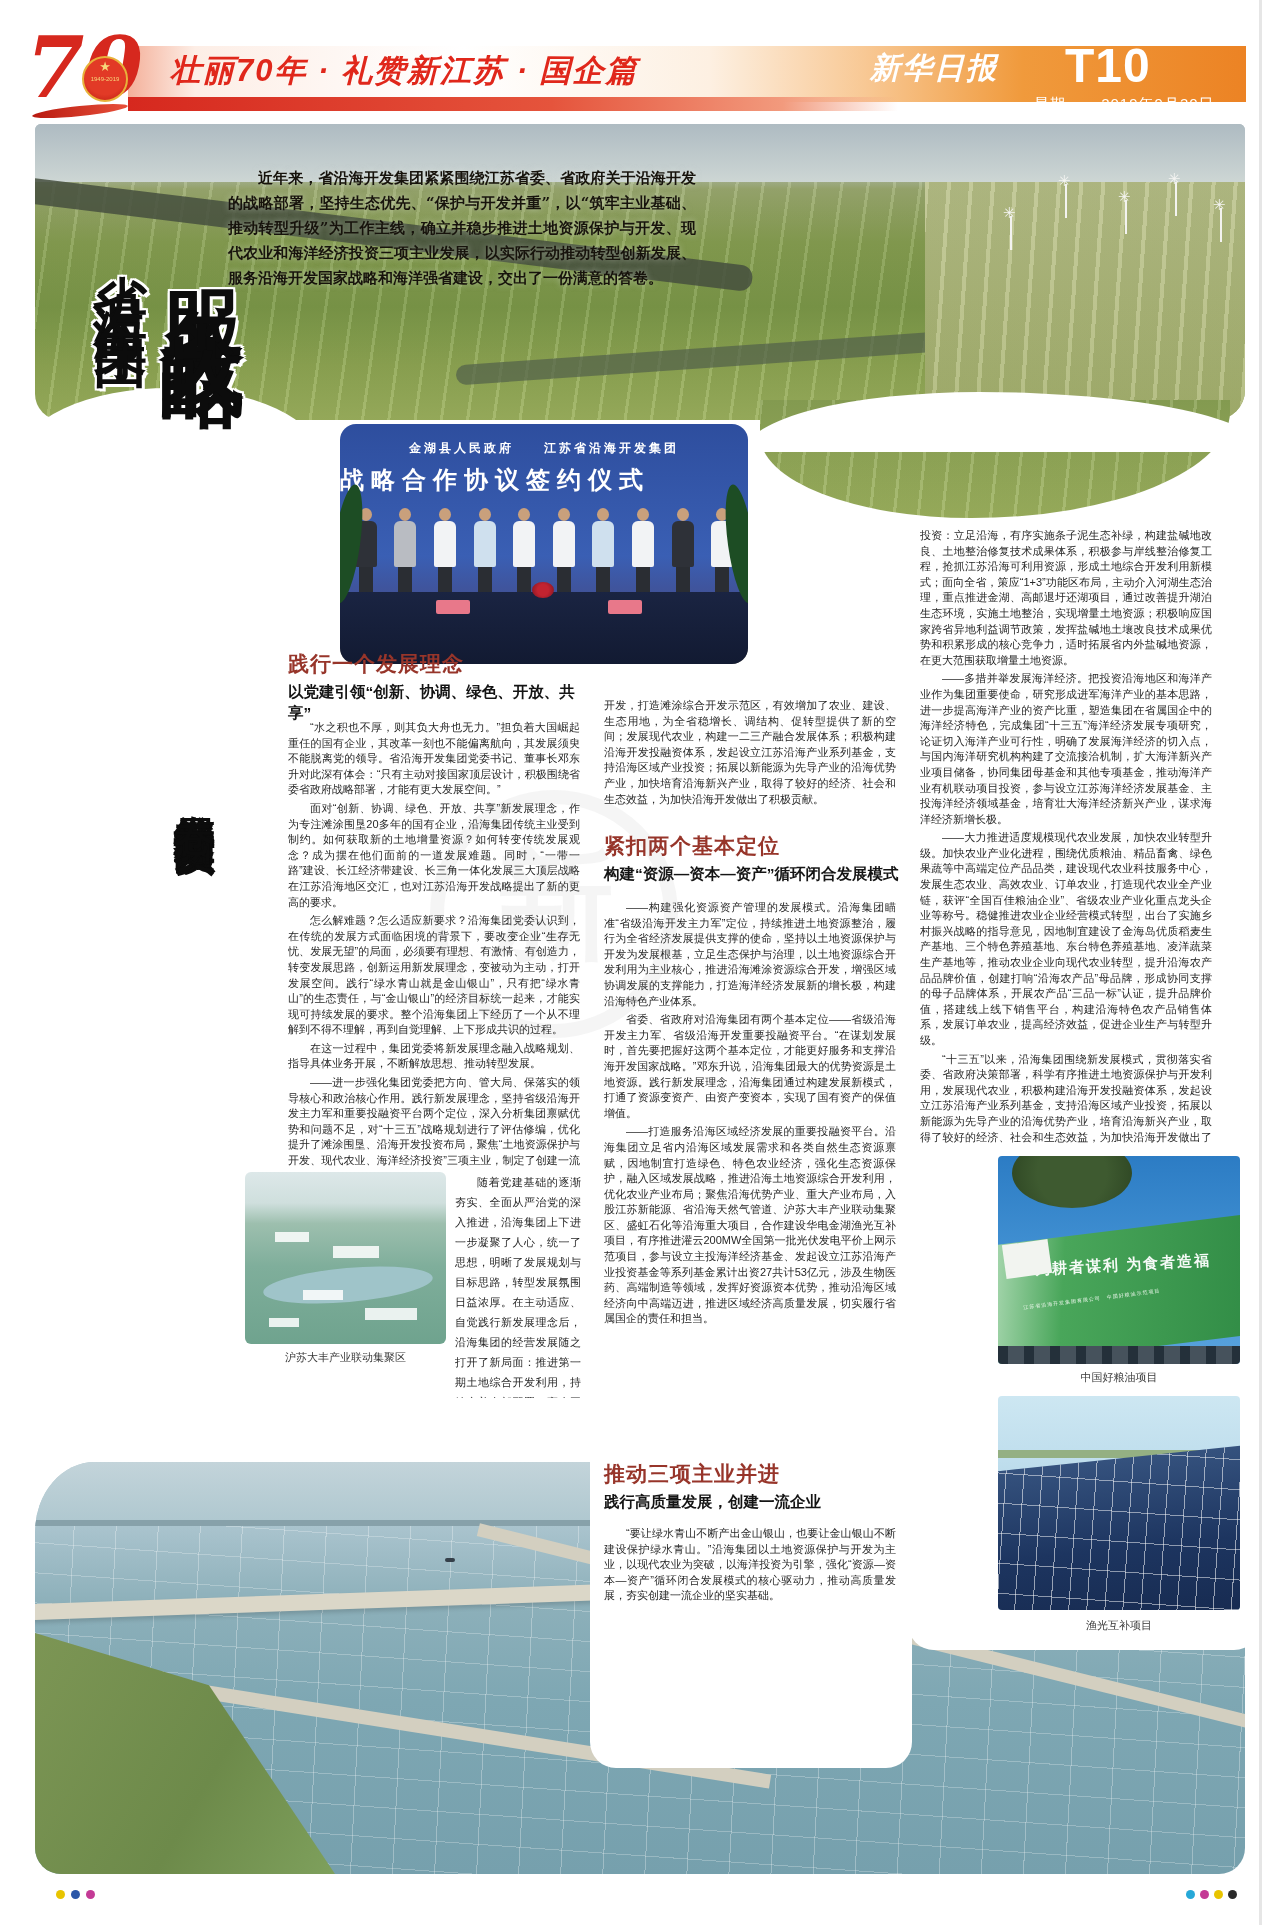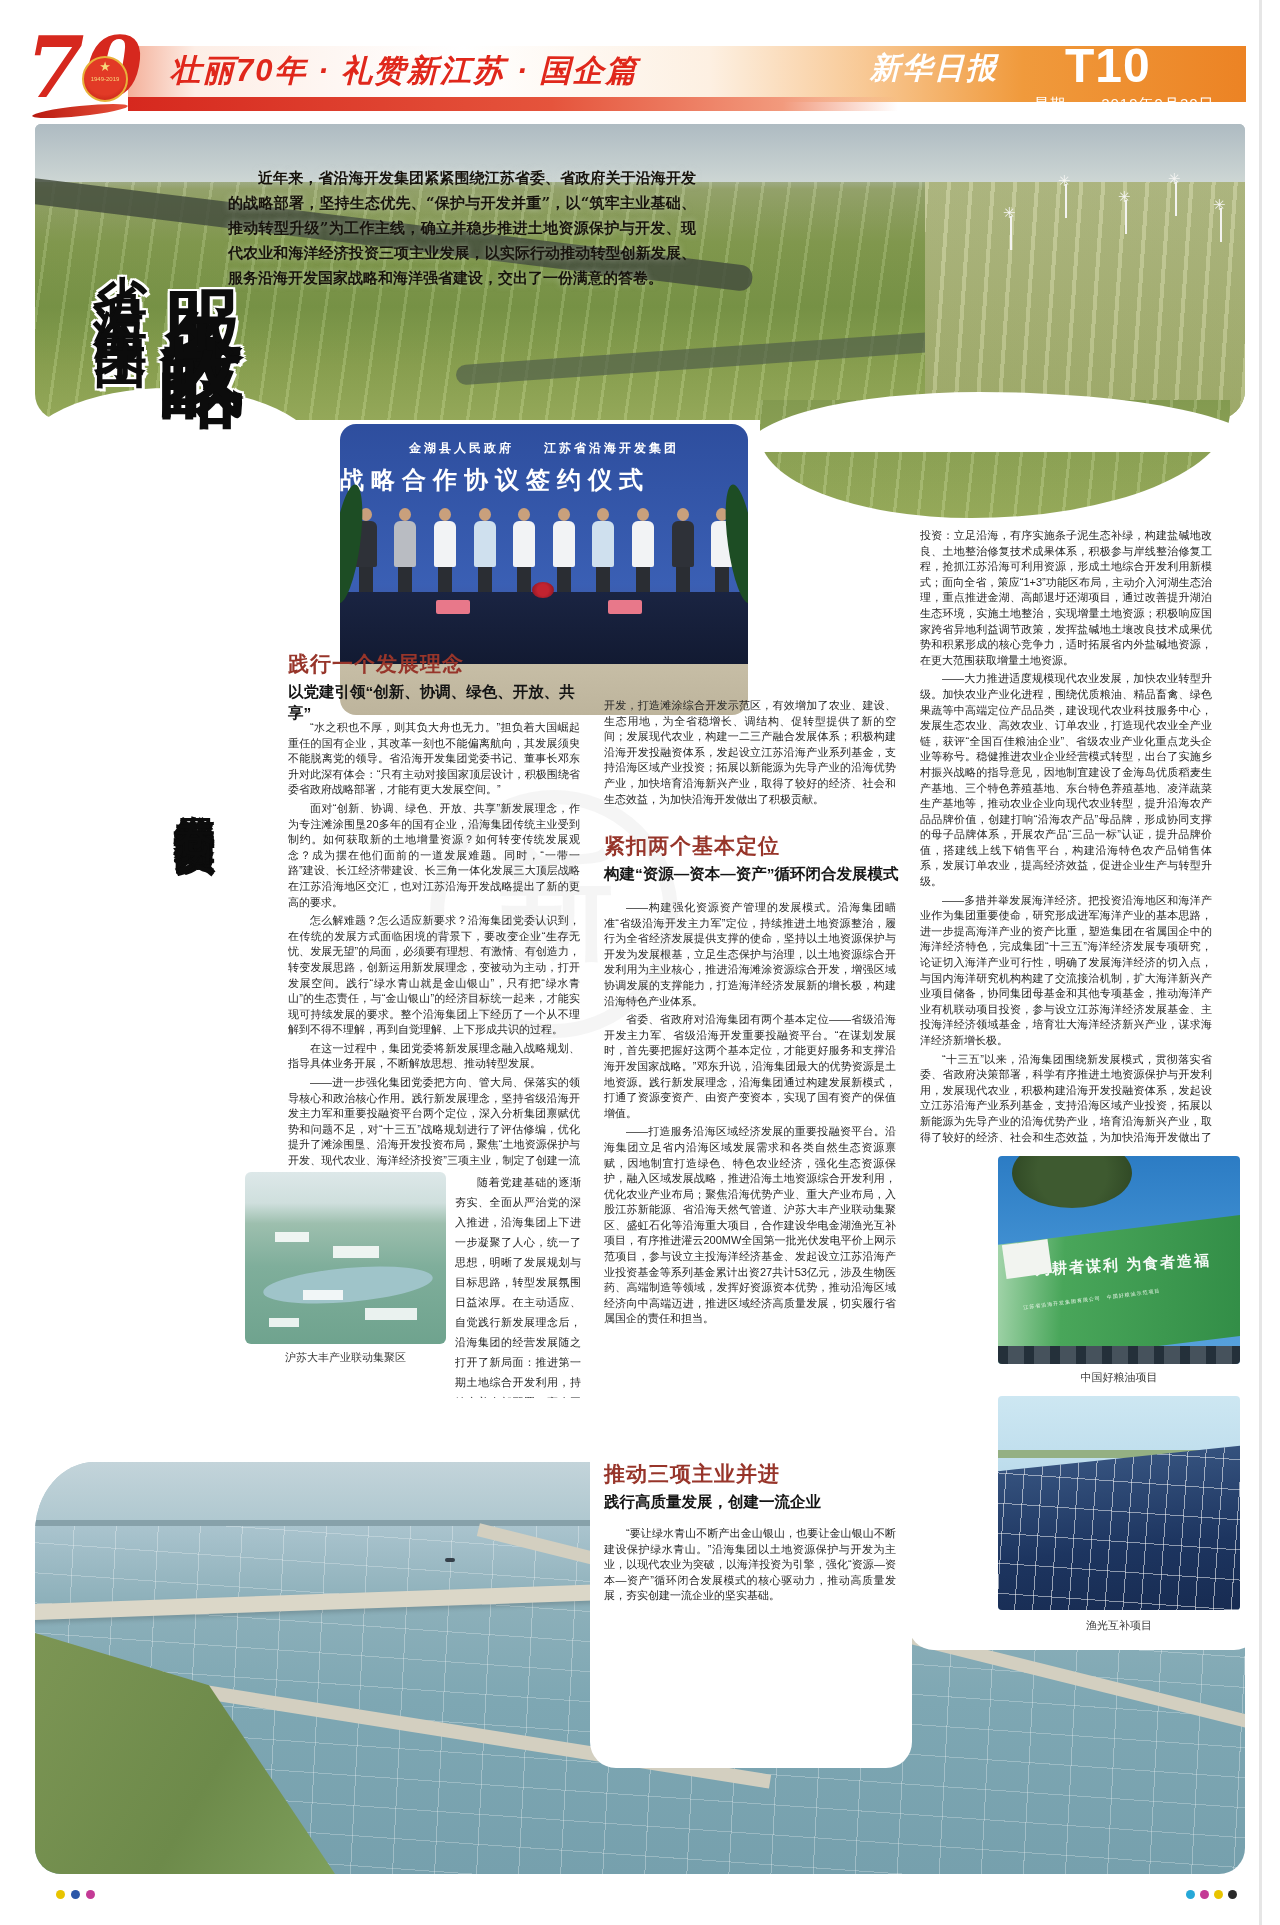--- a/index.html
+++ b/index.html
@@ -64,21 +64,21 @@
 
   
   .v{writing-mode:vertical-rl;text-orientation:upright;}
   .outline{text-shadow:2px 0 0 #fff,-2px 0 0 #fff,0 2px 0 #fff,0 -2px 0 #fff,
            2px 2px 0 #fff,-2px -2px 0 #fff,2px -2px 0 #fff,-2px 2px 0 #fff,3px 3px 0 #fff;}
   #hl-kicker{left:84px;top:232px;height:520px;font-size:54px;font-weight:900;color:#0c0c0c;letter-spacing:16px;}
   #hl-line1{left:146px;top:226px;height:600px;font-size:84px;font-weight:900;color:#0c0c0c;letter-spacing:14px;}
   #hl-line2{left:168px;top:800px;height:700px;font-size:41px;font-weight:900;color:#0c0c0c;letter-spacing:-1px;}
 
   
-  #photo-sign{left:340px;top:424px;width:408px;height:291px;border-radius:16px;overflow:hidden;
+  #photo-sign{left:340px;top:424px;width:408px;height:240px;border-radius:16px;overflow:hidden;
         background:linear-gradient(180deg,#2e4e9e 0%,#3a5fb4 55%,#40539a 70%,#c9c0a8 78%,#bdb49c 100%);}
   #photo-sign .b1{position:absolute;left:0;top:16px;width:100%;text-align:center;color:#fff;
         font-size:12px;letter-spacing:3px;font-weight:700;}
   #photo-sign .b2{position:absolute;left:0;top:40px;width:100%;text-align:left;color:#fff;
         font-size:24px;letter-spacing:7px;font-weight:800;font-family:"DejaVu Serif",serif;}
   #people{position:absolute;left:6px;top:84px;width:396px;height:86px;display:flex;justify-content:space-around;}
   .person{position:relative;width:26px;height:86px;}
   .person .head{position:absolute;left:7px;top:0;width:12px;height:13px;border-radius:50%;background:#c9a07c;}
   .person .shirt{position:absolute;left:2px;top:13px;width:22px;height:46px;border-radius:6px 6px 2px 2px;background:#f2f3f5;}
   .person .legs{position:absolute;left:6px;top:59px;width:14px;height:27px;background:#2a2d33;}
@@ -319,22 +319,22 @@
   <div class="abs sec-title" id="c2-title">紧扣两个基本定位</div>
   <div class="abs sec-sub" id="c2-sub">构建“资源—资本—资产”循环闭合发展模式</div>
   <div class="abs paras" id="c2-body">
     <p>——构建强化资源资产管理的发展模式。沿海集团瞄准“省级沿海开发主力军”定位，持续推进土地资源整治，履行为全省经济发展提供支撑的使命，坚持以土地资源保护与开发为发展根基，立足生态保护与治理，以土地资源综合开发利用为主业核心，推进沿海滩涂资源综合开发，增强区域协调发展的支撑能力，打造海洋经济发展新的增长极，构建沿海特色产业体系。</p>
     <p>省委、省政府对沿海集团有两个基本定位——省级沿海开发主力军、省级沿海开发重要投融资平台。“在谋划发展时，首先要把握好这两个基本定位，才能更好服务和支撑沿海开发国家战略。”邓东升说，沿海集团最大的优势资源是土地资源。践行新发展理念，沿海集团通过构建发展新模式，打通了资源变资产、由资产变资本，实现了国有资产的保值增值。</p>
     <p>——打造服务沿海区域经济发展的重要投融资平台。沿海集团立足省内沿海区域发展需求和各类自然生态资源禀赋，因地制宜打造绿色、特色农业经济，强化生态资源保护，融入区域发展战略，推进沿海土地资源综合开发利用，优化农业产业布局；聚焦沿海优势产业、重大产业布局，入股江苏新能源、省沿海天然气管道、沪苏大丰产业联动集聚区、盛虹石化等沿海重大项目，合作建设华电金湖渔光互补项目，有序推进灌云200MW全国第一批光伏发电平价上网示范项目，参与设立主投海洋经济基金、发起设立江苏沿海产业投资基金等系列基金累计出资27共计53亿元，涉及生物医药、高端制造等领域，发挥好资源资本优势，推动沿海区域经济向中高端迈进，推进区域经济高质量发展，切实履行省属国企的责任和担当。</p>
   </div>
 
   <div class="abs paras" id="c3-body">
     <p style="text-indent:0">投资：立足沿海，有序实施条子泥生态补绿，构建盐碱地改良、土地整治修复技术成果体系，积极参与岸线整治修复工程，抢抓江苏沿海可利用资源，形成土地综合开发利用新模式；面向全省，策应“1+3”功能区布局，主动介入河湖生态治理，重点推进金湖、高邮退圩还湖项目，通过改善提升湖泊生态环境，实施土地整治，实现增量土地资源；积极响应国家跨省异地利益调节政策，发挥盐碱地土壤改良技术成果优势和积累形成的核心竞争力，适时拓展省内外盐碱地资源，在更大范围获取增量土地资源。</p>
+    <p>——多措并举发展海洋经济。把投资沿海地区和海洋产业作为集团重要使命，研究形成进军海洋产业的基本思路，进一步提高海洋产业的资产比重，塑造集团在省属国企中的海洋经济特色，完成集团“十三五”海洋经济发展专项研究，论证切入海洋产业可行性，明确了发展海洋经济的切入点，与国内海洋研究机构构建了交流接洽机制，扩大海洋新兴产业项目储备，协同集团母基金和其他专项基金，推动海洋产业有机联动项目投资，参与设立江苏海洋经济发展基金、主投海洋经济领域基金，培育壮大海洋经济新兴产业，谋求海洋经济新增长极。</p>
     <p>——大力推进适度规模现代农业发展，加快农业转型升级。加快农业产业化进程，围绕优质粮油、精品畜禽、绿色果蔬等中高端定位产品品类，建设现代农业科技服务中心，发展生态农业、高效农业、订单农业，打造现代农业全产业链，获评“全国百佳粮油企业”、省级农业产业化重点龙头企业等称号。稳健推进农业企业经营模式转型，出台了实施乡村振兴战略的指导意见，因地制宜建设了金海岛优质稻麦生产基地、三个特色养殖基地、东台特色养殖基地、凌洋蔬菜生产基地等，推动农业企业向现代农业转型，提升沿海农产品品牌价值，创建打响“沿海农产品”母品牌，形成协同支撑的母子品牌体系，开展农产品“三品一标”认证，提升品牌价值，搭建线上线下销售平台，构建沿海特色农产品销售体系，发展订单农业，提高经济效益，促进企业生产与转型升级。</p>
-    <p>——多措并举发展海洋经济。把投资沿海地区和海洋产业作为集团重要使命，研究形成进军海洋产业的基本思路，进一步提高海洋产业的资产比重，塑造集团在省属国企中的海洋经济特色，完成集团“十三五”海洋经济发展专项研究，论证切入海洋产业可行性，明确了发展海洋经济的切入点，与国内海洋研究机构构建了交流接洽机制，扩大海洋新兴产业项目储备，协同集团母基金和其他专项基金，推动海洋产业有机联动项目投资，参与设立江苏海洋经济发展基金、主投海洋经济领域基金，培育壮大海洋经济新兴产业，谋求海洋经济新增长极。</p>
     <p>“十三五”以来，沿海集团围绕新发展模式，贯彻落实省委、省政府决策部署，科学有序推进土地资源保护与开发利用，发展现代农业，积极构建沿海开发投融资体系，发起设立江苏沿海产业系列基金，支持沿海区域产业投资，拓展以新能源为先导产业的沿海优势产业，培育沿海新兴产业，取得了较好的经济、社会和生态效益，为加快沿海开发做出了积极贡献。</p>
   </div>
 
   <div class="abs" id="photo-bottom">
     <div class="haze"></div>
     <div class="shore"></div>
     <div class="road1"></div>
     <div class="road2"></div>
     <div class="road3"></div>
     <div class="marsh"></div>

